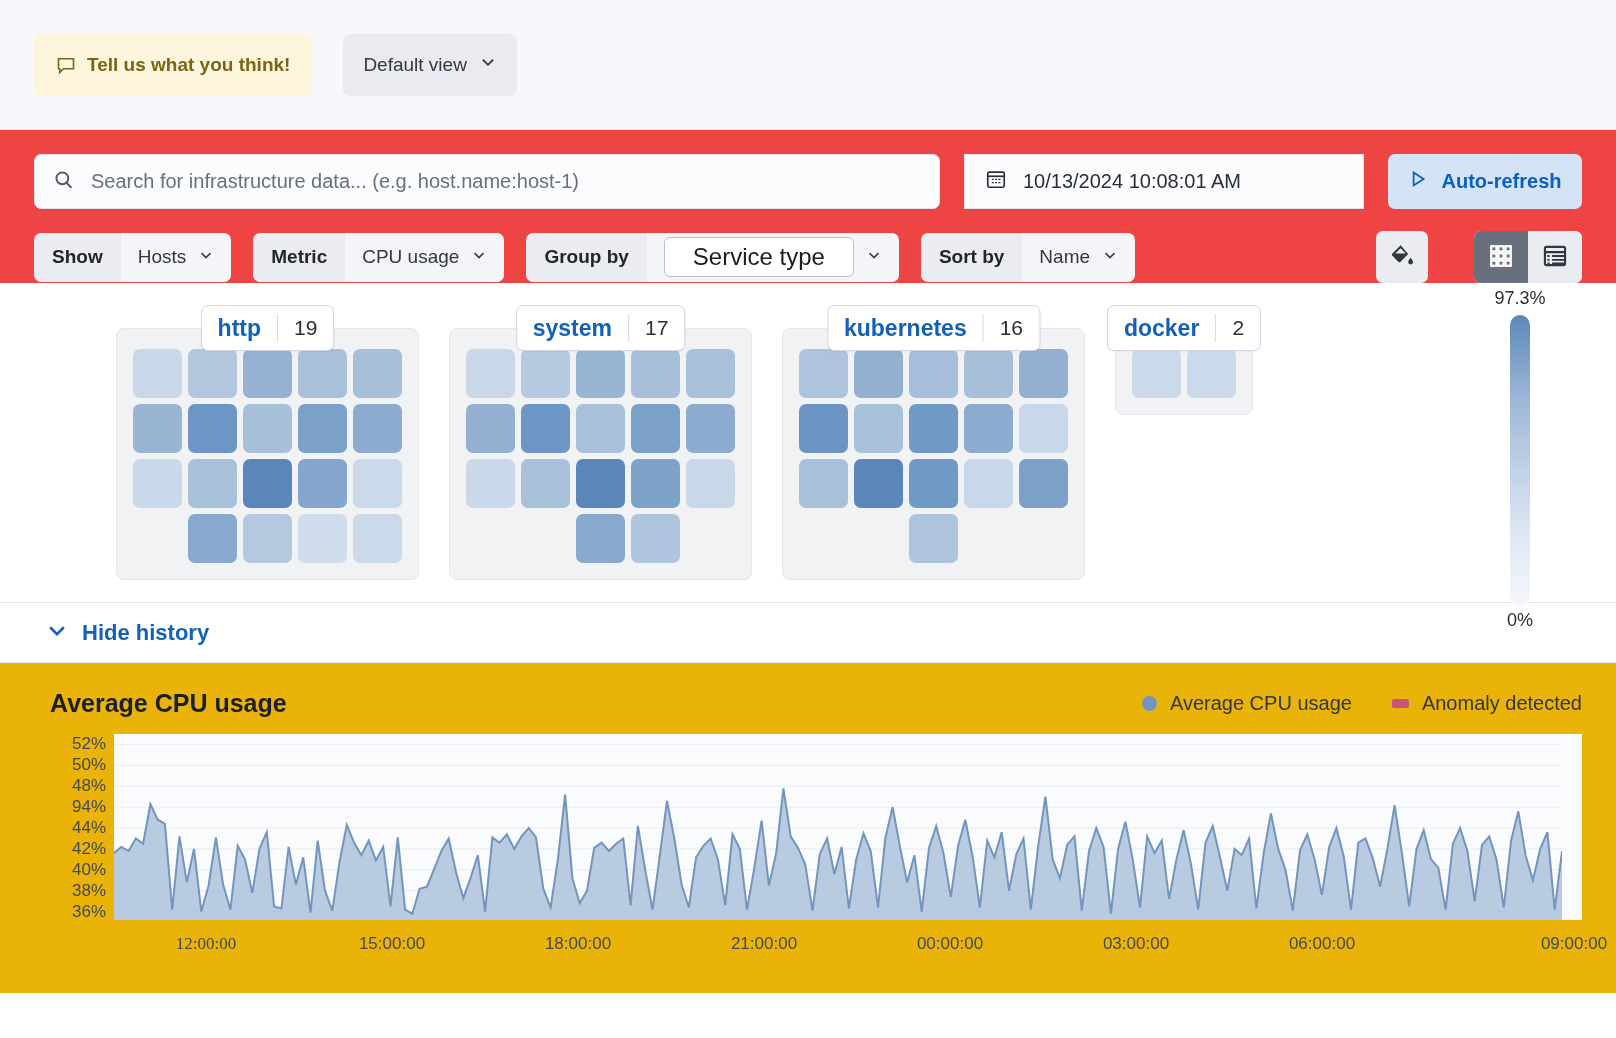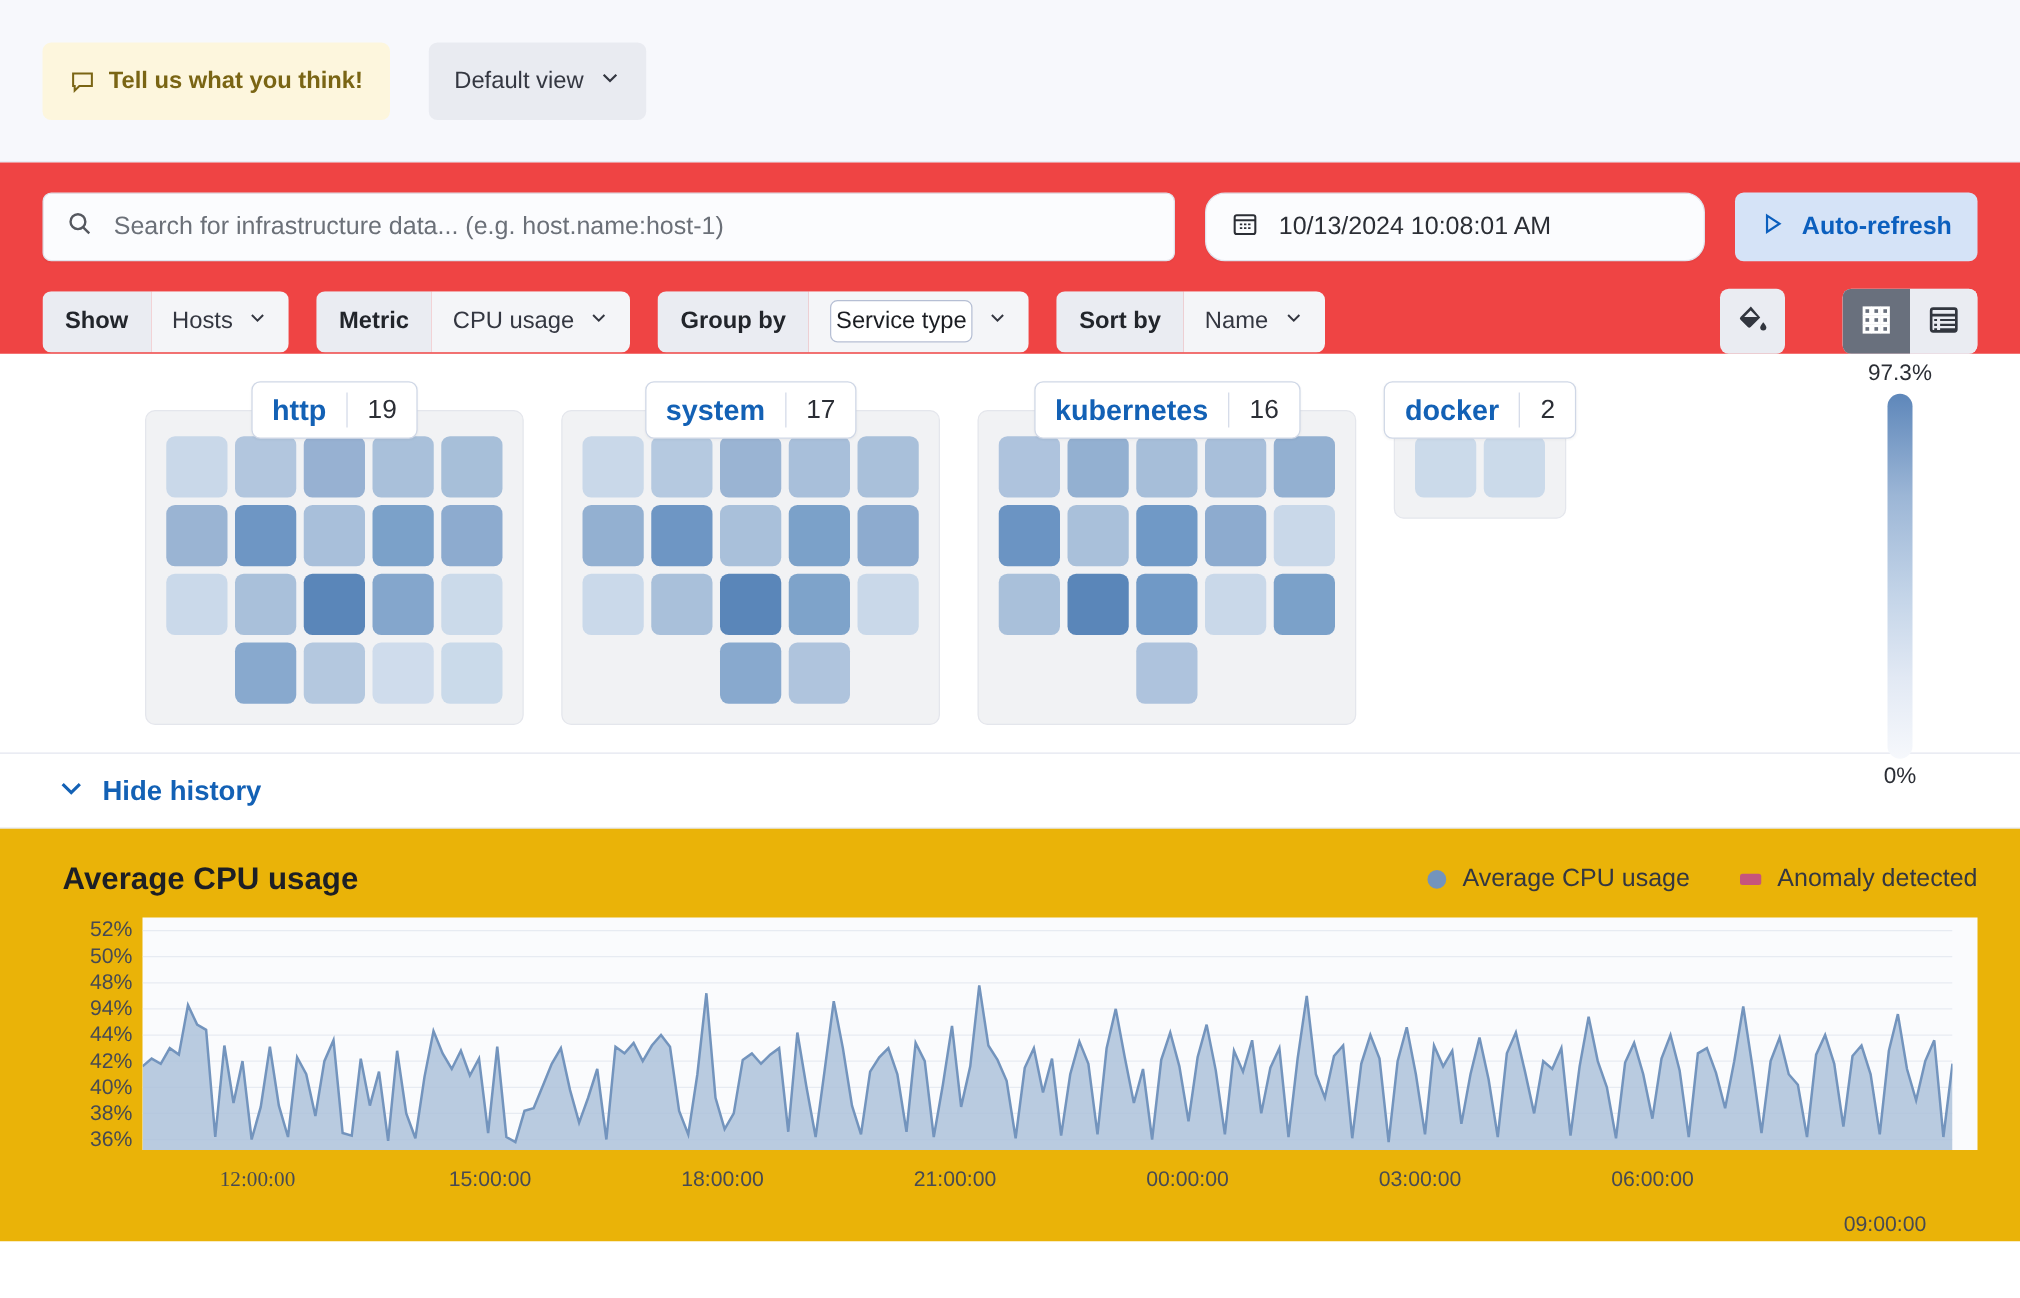--- a/index.html
+++ b/index.html
@@ -87,21 +87,21 @@
     font-size: 20px;
     font-family: inherit;
     color: #343741;
     width: 100%;
   }
   .searchbox input::placeholder { color: #6b7078; }
   .datebox {
     width: 400px;
     height: 55px;
     border: 1px solid #e0e3ec;
-    border-radius: 16px;
+    border-radius: 0;
     background: #fbfcfe;
     display: flex;
     align-items: center;
     gap: 16px;
     padding: 0 20px;
     font-size: 20px;
     color: #2b2e35;
     box-shadow: 0 1px 1px rgba(0,0,0,0.03);
     cursor: pointer;
   }
@@ -154,22 +154,22 @@
     color: #343741;
     cursor: pointer;
   }
   .ctl-value.boxed {
     background: #f4f5f8;
   }
   .ctl-value .pill {
     border: 1px solid #b6bfd4;
     border-radius: 6px;
     background: #ffffff;
-    padding: 5px 4px;
-    font-size: 19px;
+    padding: 5px 28px;
+    font-size: 24px;
     color: #1b1d22;
   }
   .spacer { flex: 1; }
 
   .icon-btn {
     width: 52px;
     height: 52px;
     border-radius: 7px;
     background: #eaecf2;
     border: none;
@@ -658,15 +658,15 @@
       </div>
   </div>
   <div class="x-axis" id="xaxis">
       <div class="x-tick" style="left: 92px; font-family: Liberation Serif, serif;">12:00:00</div>
       <div class="x-tick" style="left: 278px;">15:00:00</div>
       <div class="x-tick" style="left: 464px;">18:00:00</div>
       <div class="x-tick" style="left: 650px;">21:00:00</div>
       <div class="x-tick" style="left: 836px;">00:00:00</div>
       <div class="x-tick" style="left: 1022px;">03:00:00</div>
       <div class="x-tick" style="left: 1208px;">06:00:00</div>
-      <div class="x-tick" style="left: 1394px; margin-top: 36px;">09:00:00</div>
+      <div class="x-tick" style="left: 1460px;">09:00:00</div>
     </div>
 </div>
 
 </body></html>

